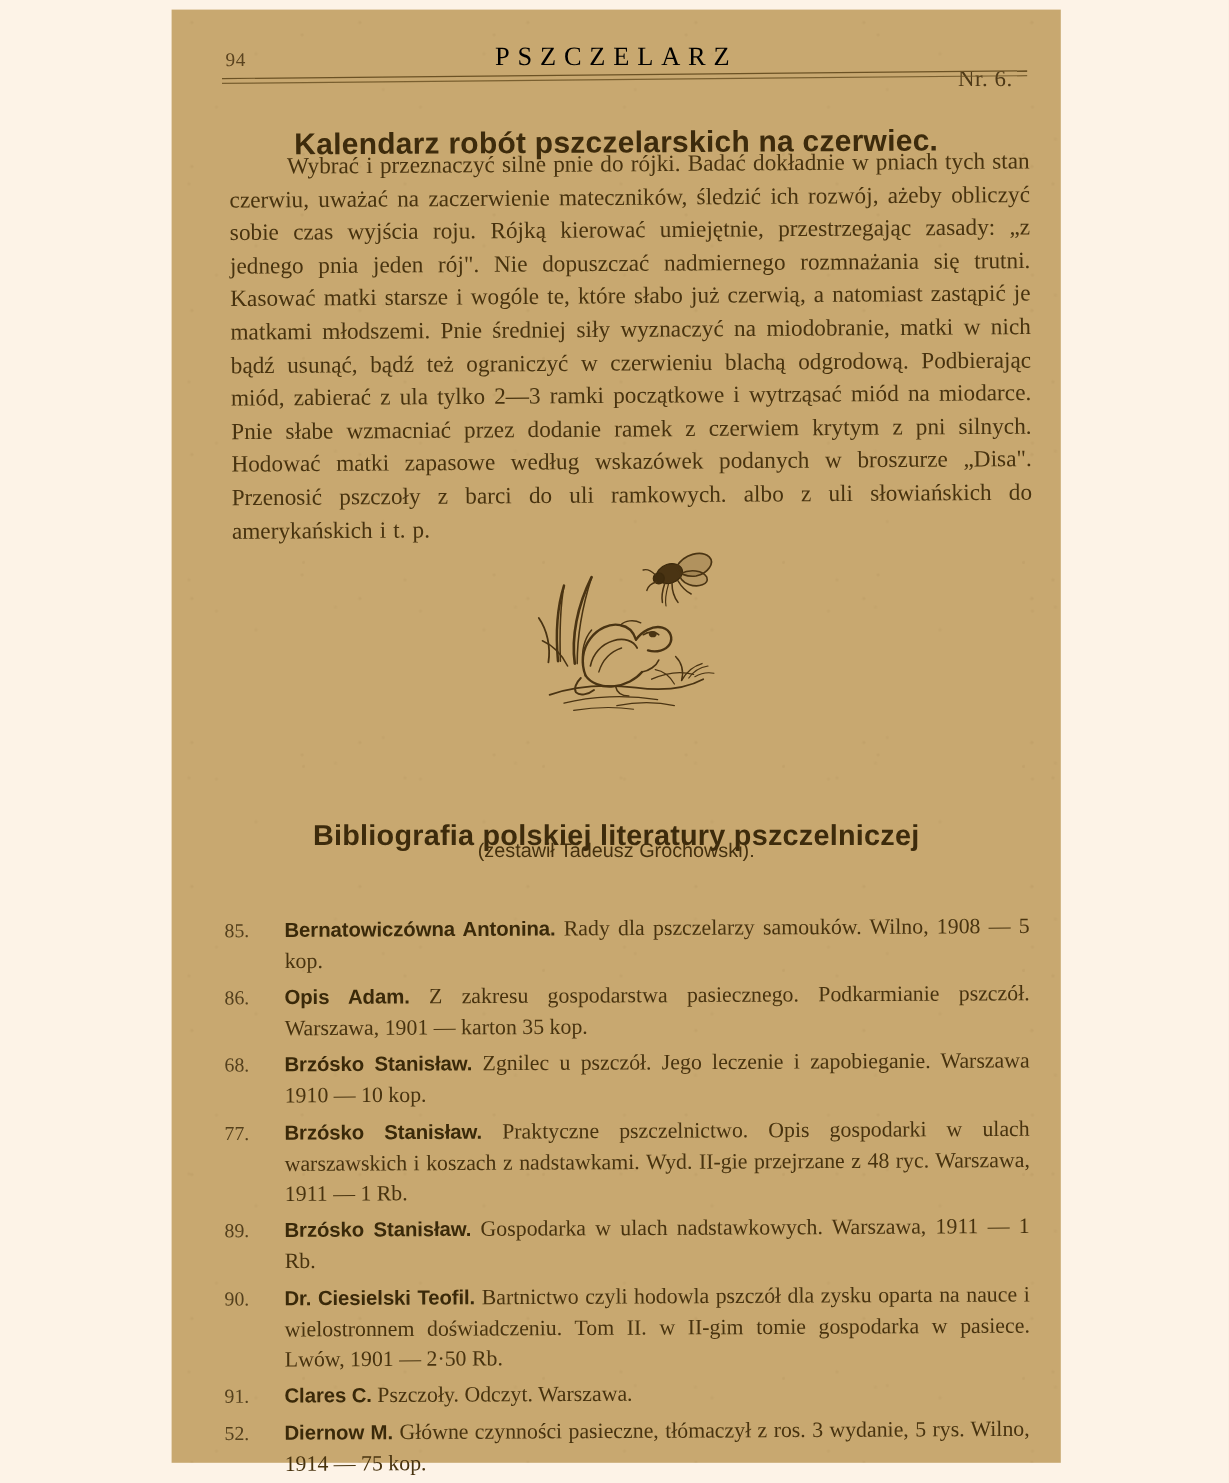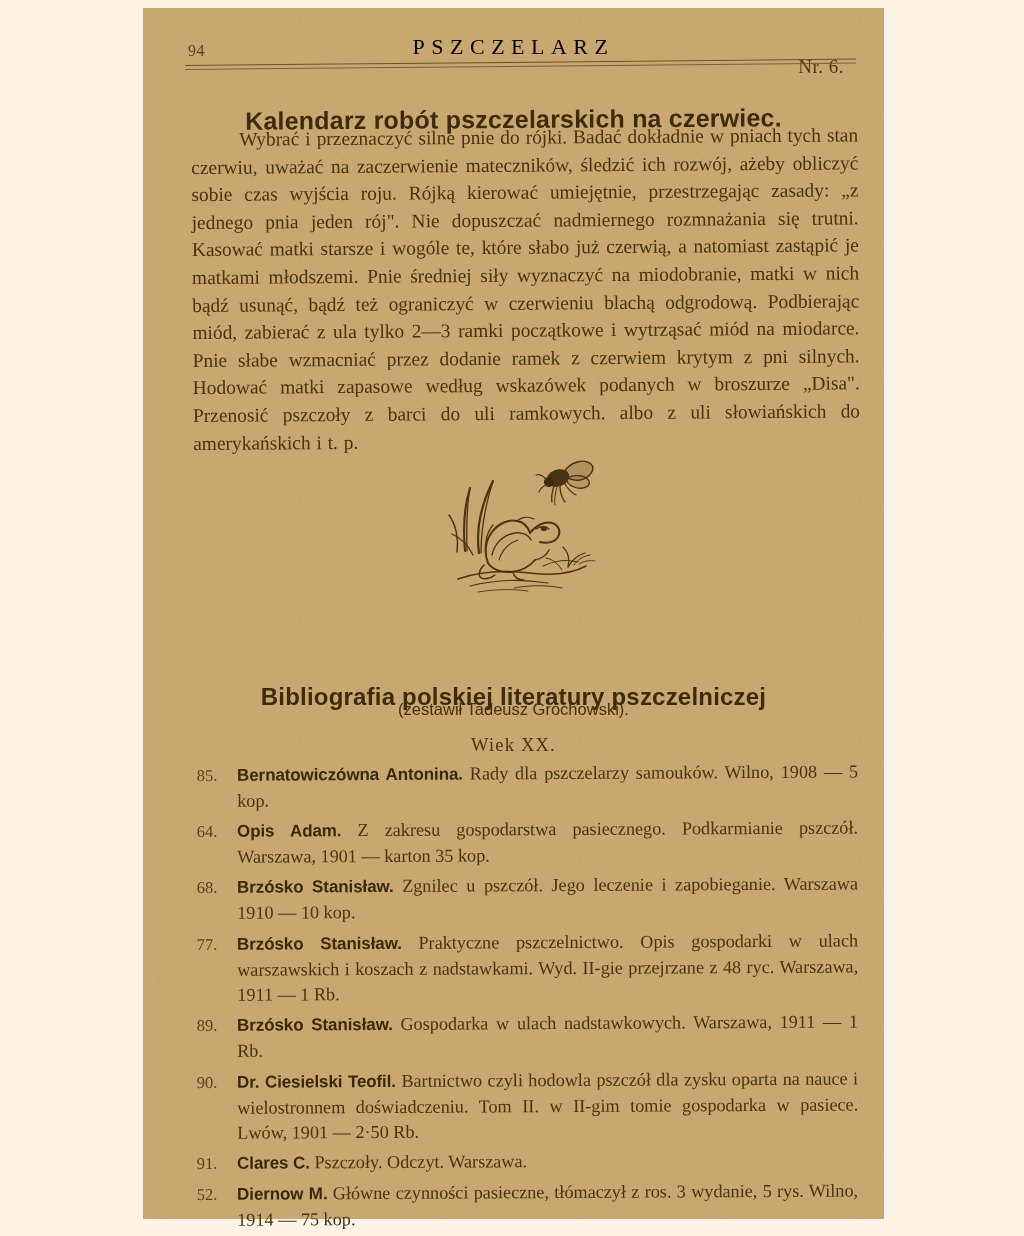--- a/index.html
+++ b/index.html
@@ -195,21 +195,21 @@
     text-align: justify;
     margin-bottom: 5px;
     transform: rotate(-0.3deg);
     transform-origin: left top;
   }
   .bib-num {
     position: absolute;
     left: 0;
     top: 0;
     width: 40px;
-    text-align: center;
+    text-align: left;
     font-size: 16.5px;
     color: #54401d;
   }
   .bib-author {
     font-family: "Liberation Sans", sans-serif;
     font-weight: bold;
     font-size: 17px;
     color: #3a2909;
     letter-spacing: -0.1px;
   }
@@ -284,25 +284,24 @@
         <path d="M129 52 C125 53 122 56 121 59" stroke-width="1.2"></path>
         <path d="M136 53 C134 59 133 64 134 69" stroke-width="1.3"></path>
         <path d="M142 53 C142 59 144 65 147 69" stroke-width="1.3"></path>
         <path d="M147 51 C150 56 154 60 158 62" stroke-width="1.2"></path>
         <path d="M139 54 C137 61 136 67 137 72" stroke-width="1"></path>
       </svg>
     </div>
 
     <h2 id="biblio-head">Bibliografia polskiej literatury pszczelniczej</h2>
     <div id="biblio-sub">(zestawił Tadeusz Grochowski).</div>
-    <div id="biblio-era">Wiek XX.</div>
 
     <div id="biblio-list">
         <div class="bib-entry"><span class="bib-num">85.</span><span class="bib-author">Bernatowiczówna Antonina.</span><span class="bib-text"> Rady dla pszczelarzy samouków. Wilno, 1908 — 5 kop.</span></div>
-        <div class="bib-entry"><span class="bib-num">64.</span><span class="bib-author">Opis Adam.</span><span class="bib-text"> Z zakresu gospodarstwa pasiecznego. Podkarmianie pszczół. Warszawa, 1901 — karton 35 kop.</span></div>
+        <div class="bib-entry"><span class="bib-num">86.</span><span class="bib-author">Opis Adam.</span><span class="bib-text"> Z zakresu gospodarstwa pasiecznego. Podkarmianie pszczół. Warszawa, 1901 — karton 35 kop.</span></div>
         <div class="bib-entry"><span class="bib-num">68.</span><span class="bib-author">Brzósko Stanisław.</span><span class="bib-text"> Zgnilec u pszczół. Jego leczenie i zapobieganie. Warszawa 1910 — 10 kop.</span></div>
         <div class="bib-entry"><span class="bib-num">77.</span><span class="bib-author">Brzósko Stanisław.</span><span class="bib-text"> Praktyczne pszczelnictwo. Opis gospodarki w ulach warszawskich i koszach z nadstawkami. Wyd. II-gie przejrzane z 48 ryc. Warszawa, 1911 — 1 Rb.</span></div>
         <div class="bib-entry"><span class="bib-num">89.</span><span class="bib-author">Brzósko Stanisław.</span><span class="bib-text"> Gospodarka w ulach nadstawkowych. Warszawa, 1911 — 1 Rb.</span></div>
         <div class="bib-entry"><span class="bib-num">90.</span><span class="bib-author">Dr. Ciesielski Teofil.</span><span class="bib-text"> Bartnictwo czyli hodowla pszczół dla zysku oparta na nauce i wielostronnem doświadczeniu. Tom II. w II-gim tomie gospodarka w pasiece. Lwów, 1901 — 2·50 Rb.</span></div>
         <div class="bib-entry"><span class="bib-num">91.</span><span class="bib-author">Clares C.</span><span class="bib-text"> Pszczoły. Odczyt. Warszawa.</span></div>
         <div class="bib-entry"><span class="bib-num">52.</span><span class="bib-author">Diernow M.</span><span class="bib-text"> Główne czynności pasieczne, tłómaczył z ros. 3 wydanie, 5 rys. Wilno, 1914 — 75 kop.</span></div>
       </div>
 
   </div>
 </div>

